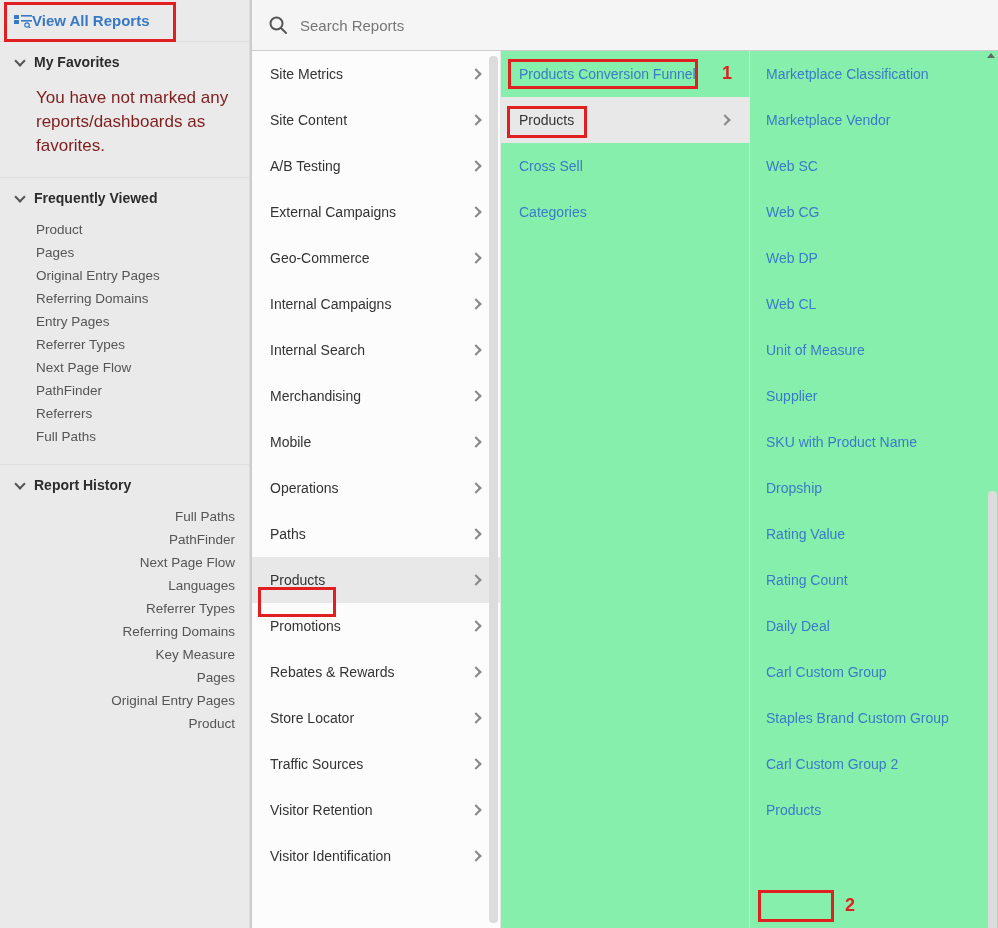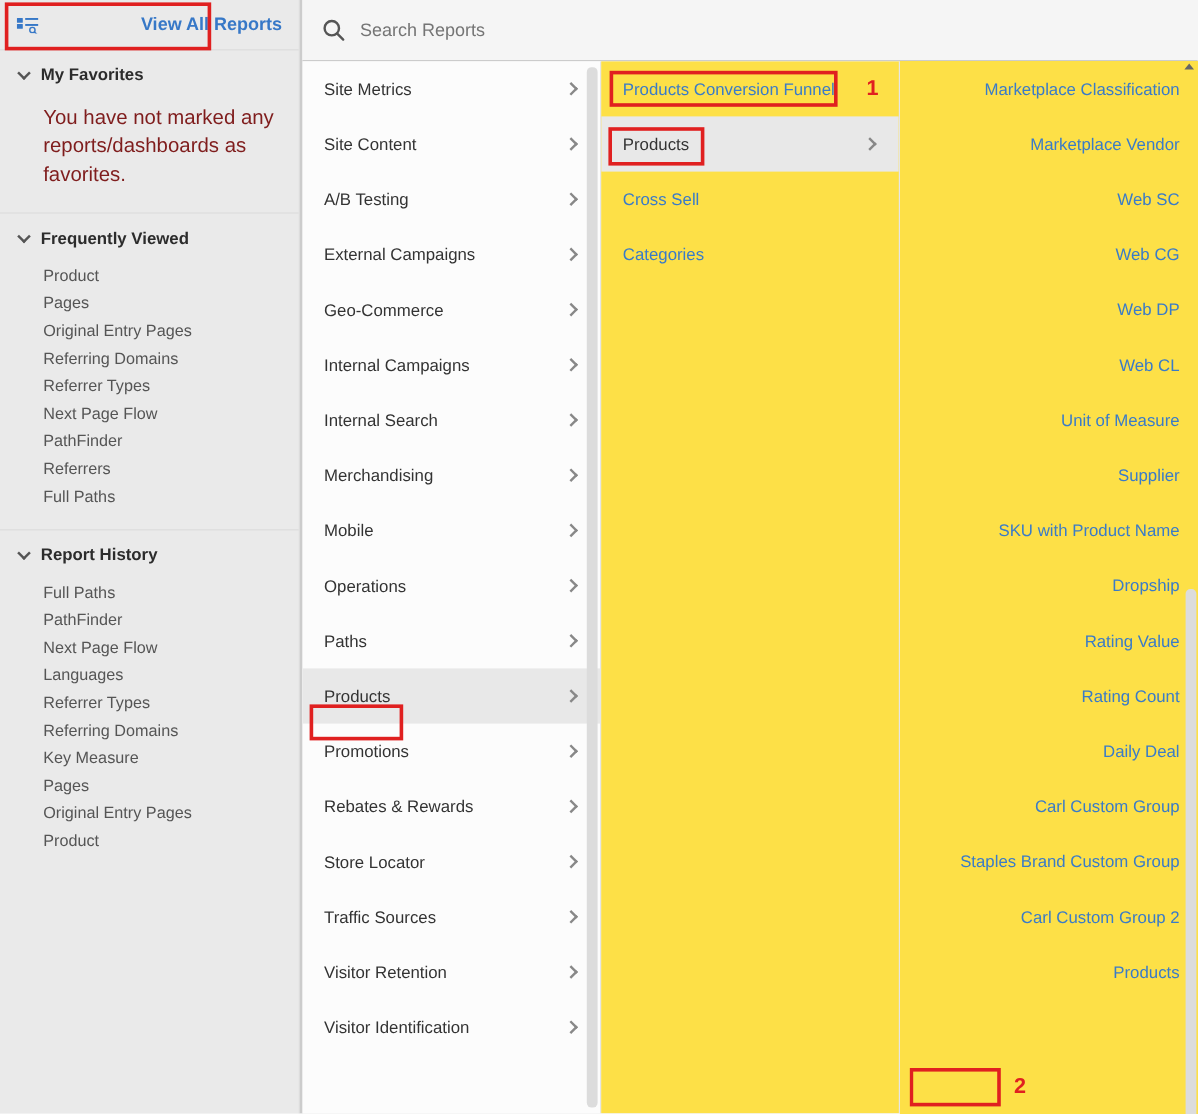--- a/index.html
+++ b/index.html
@@ -28,21 +28,20 @@
     .view-all-reports {
       padding: 12px 14px;
       display: flex;
       align-items: center;
       gap: 0;
       color: #3778c7;
       font-weight: 600;
       cursor: pointer;
       border-bottom: 1px solid #ddd;
       font-size: 15px;
-      justify-content: space-between;
     }
     .view-all-icon {
       width: 18px;
       height: 14px;
       position: relative;
     }
     .view-all-icon svg {
       fill: #3778c7;
     }
     .red-box {
@@ -148,21 +147,21 @@
     }
     .columns {
       flex: 1;
       display: flex;
       overflow: hidden;
       position: relative;
     }
     .col {
       width: 249px;
       border-right: 1px solid #e5e5e5;
-      background: #fde047;
+      background: #86efac;
       overflow-y: auto;
       position: relative;
       flex-shrink: 0;
     }
     .col1 {
       background: #fcfcfc;
     }
     .col-item {
       display: flex;
       align-items: center;
@@ -176,21 +175,20 @@
       background: #e8e8e8;
     }
     .col-item-link {
       color: #3a7bc8;
     }
     .col3-spacer-top {
       color: #3a7bc8;
       padding: 15px 16px;
       font-size: 14px;
       cursor: pointer;
-      text-align: right;
     }
     .col3 {
       position: relative;
     }
     .scroll-indicator {
       position: absolute;
       right: 2px;
       top: 5px;
       bottom: 5px;
       width: 9px;
@@ -249,29 +247,30 @@
   <div class="sidebar-section">
     <div class="collapsible-header">
       <span class="chevron-down"></span>
       <span>Frequently Viewed</span>
     </div>
     <ul class="sidebar-list" id="freq-list">
         <li>Product</li>
         <li>Pages</li>
         <li>Original Entry Pages</li>
         <li>Referring Domains</li>
+        <li>Entry Pages</li>
         <li>Referrer Types</li>
         <li>Next Page Flow</li>
         <li>PathFinder</li>
         <li>Referrers</li>
         <li>Full Paths</li>
       </ul>
   </div>
 
-  <div class="sidebar-section" style="border-bottom:none;">
+  <div class="sidebar-section" style="border-bottom:none;text-align:right;">
     <div class="collapsible-header">
       <span class="chevron-down"></span>
       <span>Report History</span>
     </div>
     <ul class="sidebar-list" id="hist-list">
         <li>Full Paths</li>
         <li>PathFinder</li>
         <li>Next Page Flow</li>
         <li>Languages</li>
         <li>Referrer Types</li>

